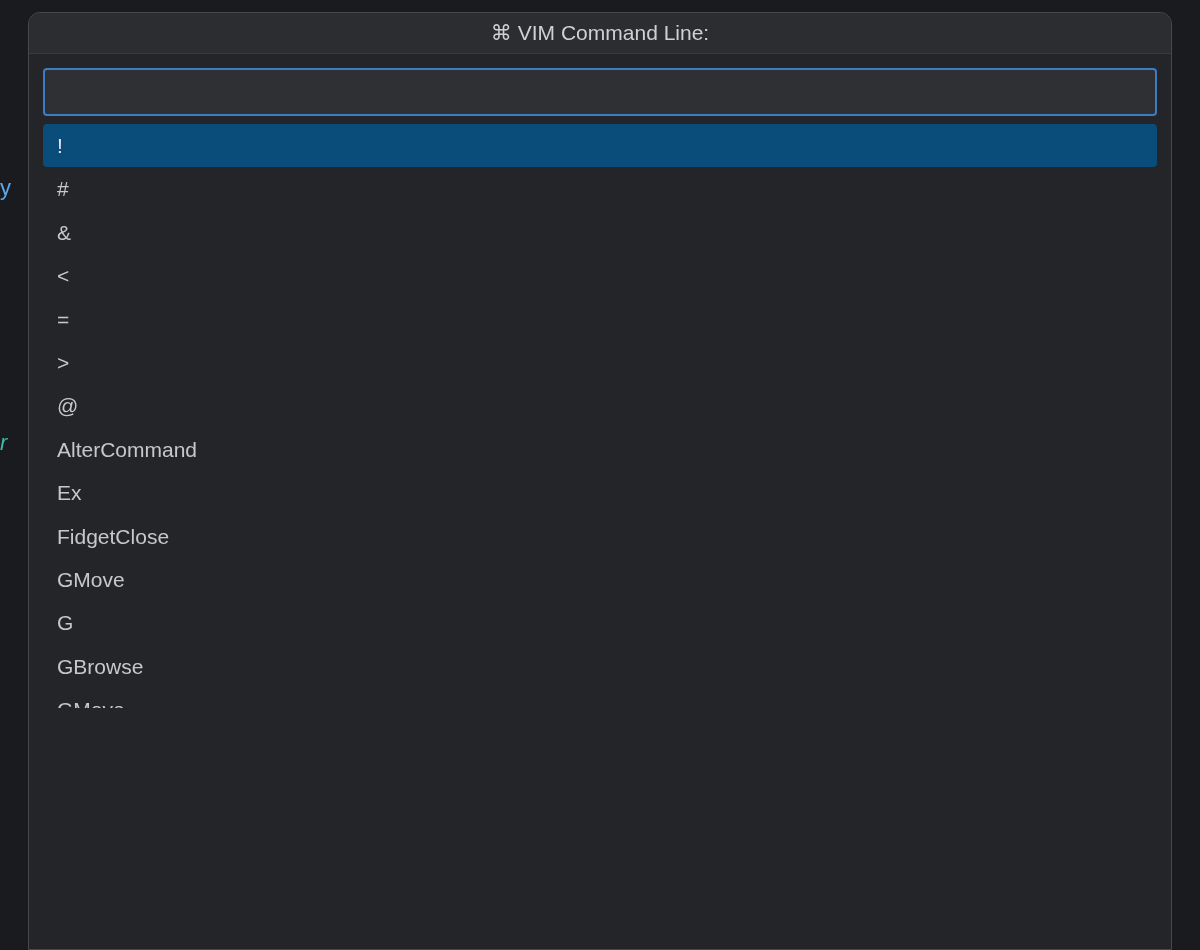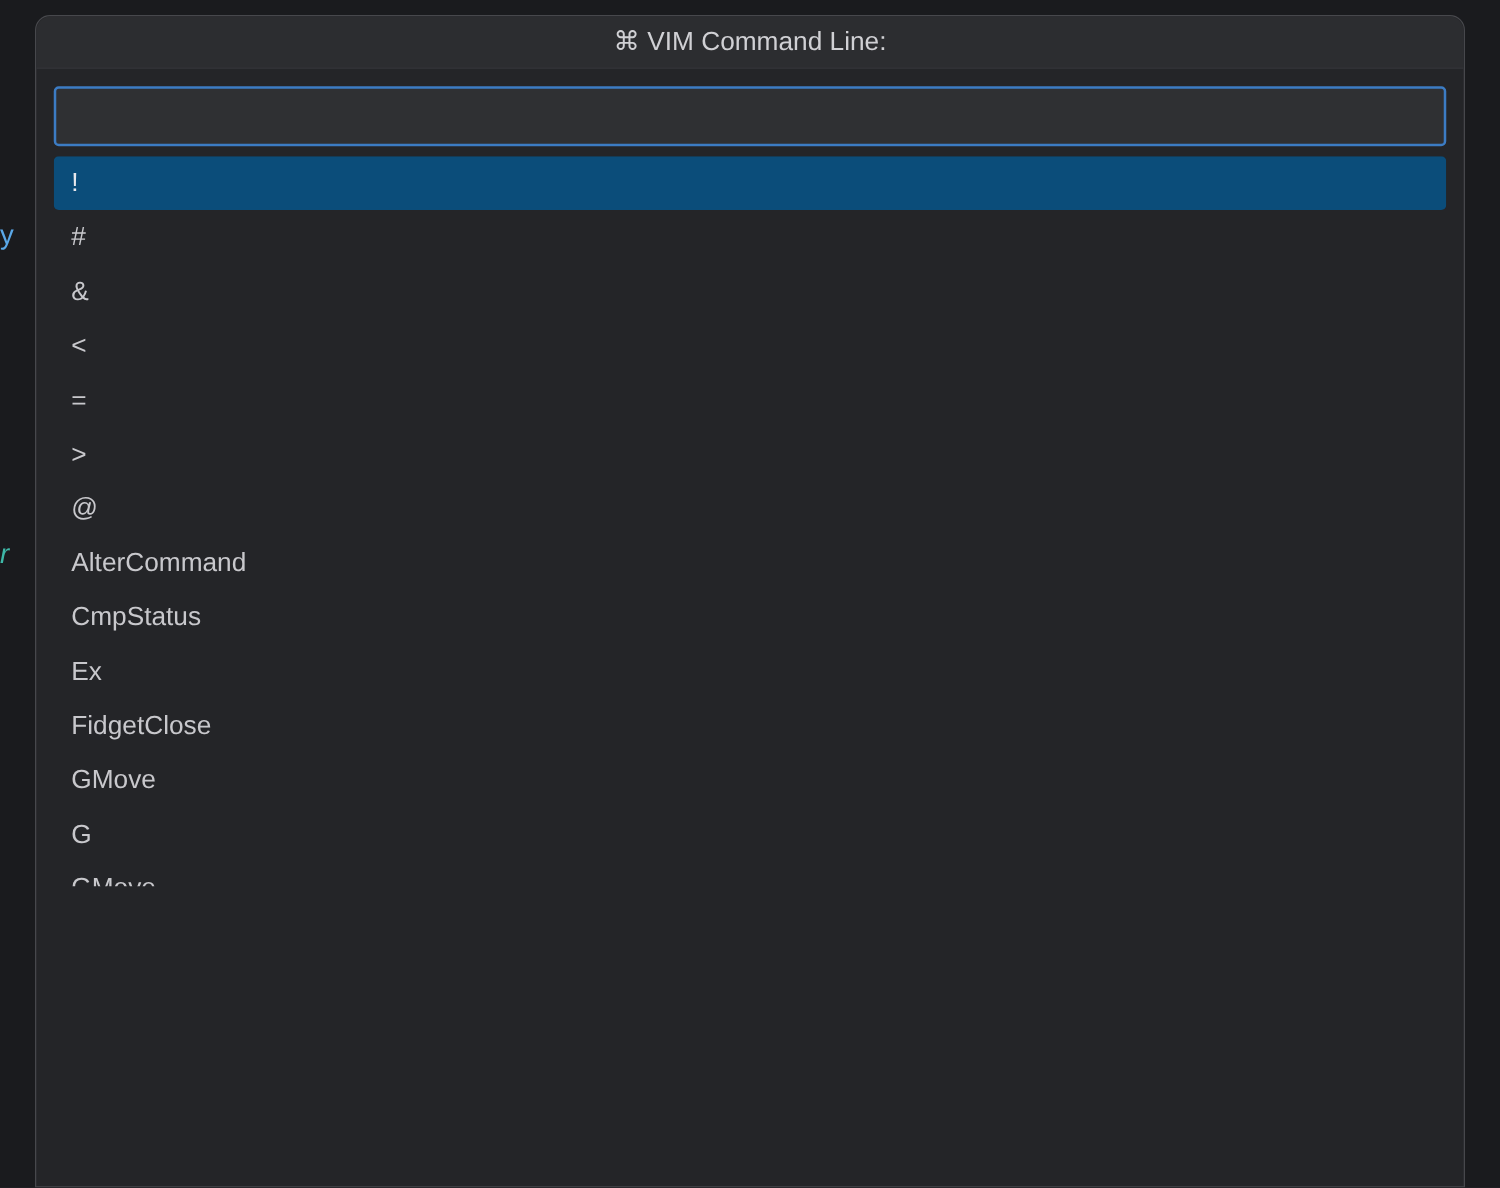--- a/index.html
+++ b/index.html
@@ -136,21 +136,21 @@
     <input type="text" class="search-input" value="" style="">
     <div class="results-list" id="results-list">
     <div class="result-item selected">!</div>
         <div class="result-item">#</div>
         <div class="result-item">&amp;</div>
         <div class="result-item">&lt;</div>
         <div class="result-item">=</div>
         <div class="result-item">&gt;</div>
         <div class="result-item">@</div>
         <div class="result-item">AlterCommand</div>
-        <div class="result-item">CmpStatus</div>
         <div class="result-item">Ex</div>
         <div class="result-item">FidgetClose</div>
         <div class="result-item">GMove</div>
         <div class="result-item">G</div>
+        <div class="result-item">GBrowse</div>
         <div class="result-item partial">GMove</div>
       </div>
   </div>
 </div>
 
 </body></html>

